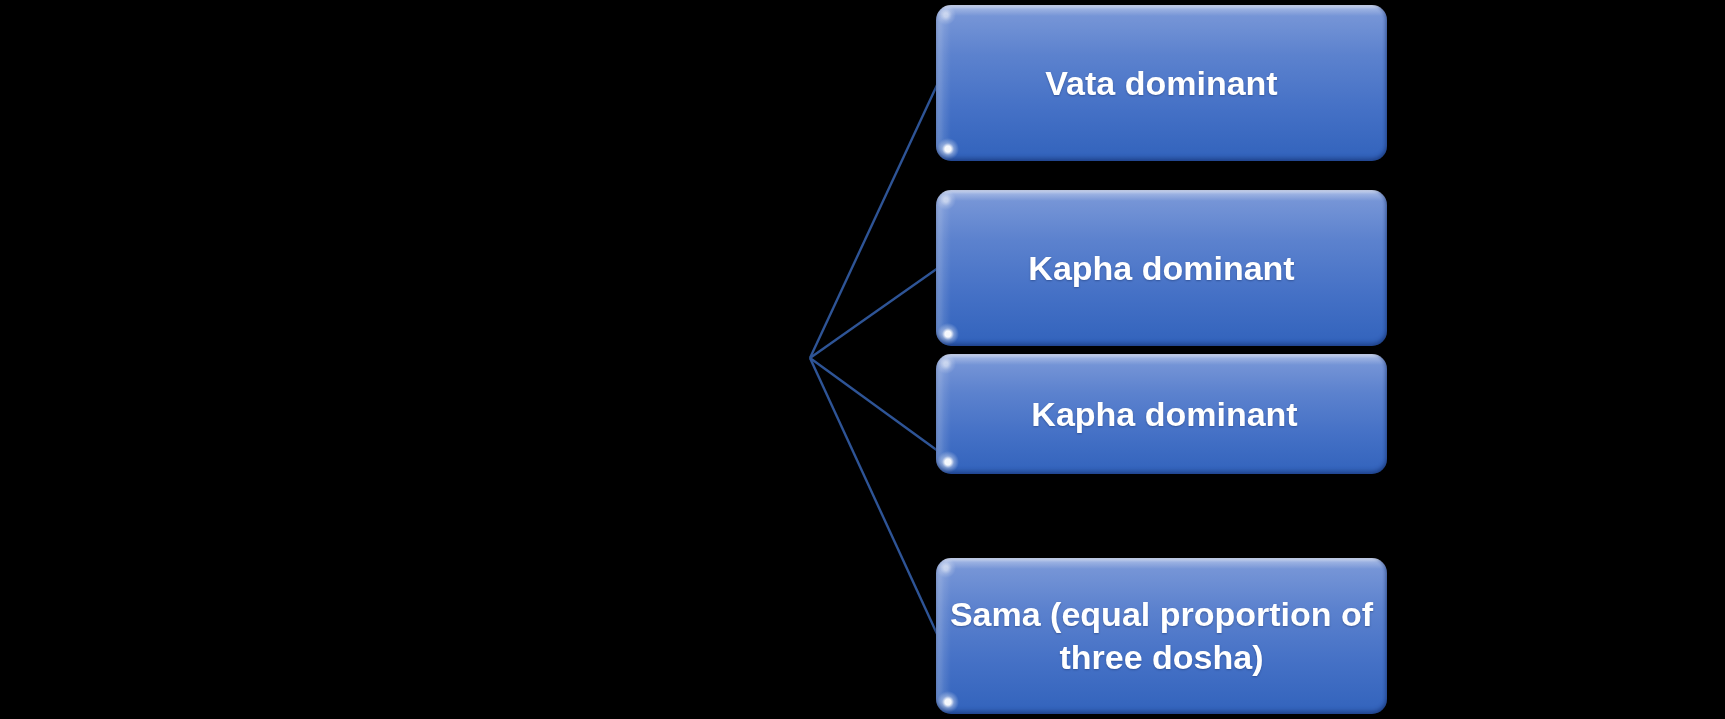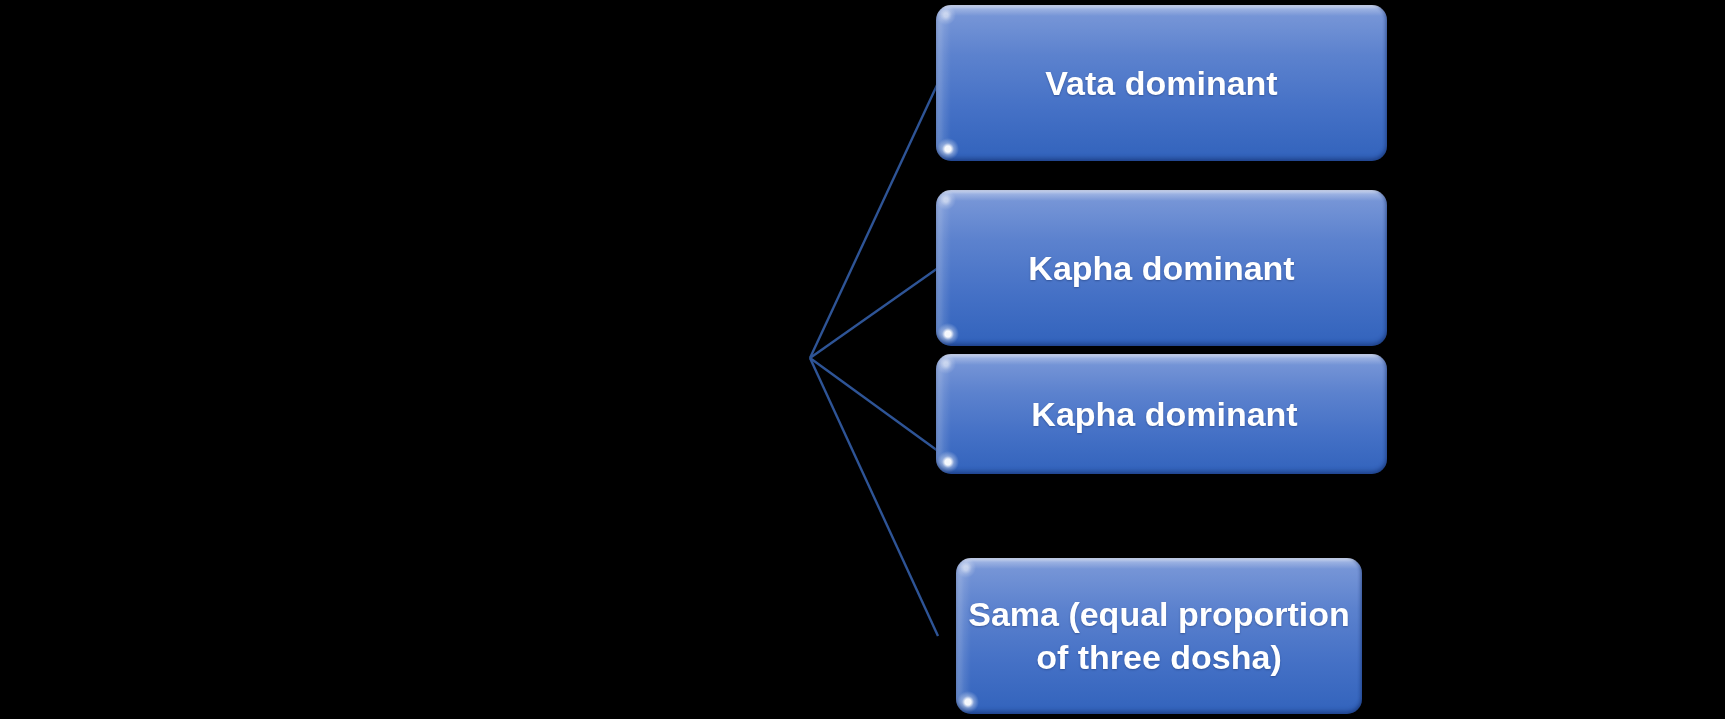--- a/index.html
+++ b/index.html
@@ -52,21 +52,21 @@
     font-weight: bold;
     font-size: 34px;
     line-height: 1.26;
     white-space: pre-wrap;
     text-shadow: 0 1px 2px rgba(10, 25, 70, 0.35);
   }
   .node-root   { left: 335px; top: 283px; width: 475px; height: 155px; }
   .node-child-0 { left: 936px; top:   5px; width: 451px; height: 156px; }
   .node-child-1 { left: 936px; top: 190px; width: 451px; height: 156px; }
   .node-child-2 { left: 936px; top: 354px; width: 451px; height: 120px; padding-left: 16px; }
-  .node-child-3 { left: 936px; top: 558px; width: 406px; height: 156px; margin-left: 20px; }
+  .node-child-3 { left: 936px; top: 558px; width: 451px; height: 156px; }
 </style>
 </head>
 <body>
 
 <div class="canvas">
 
   <svg class="connectors" viewBox="0 0 1725 719" aria-hidden="true">
     <line x1="810" y1="358" x2="938" y2="83"></line>
     <line x1="810" y1="358" x2="938" y2="268"></line>
     <line x1="810" y1="358" x2="938" y2="451"></line>

